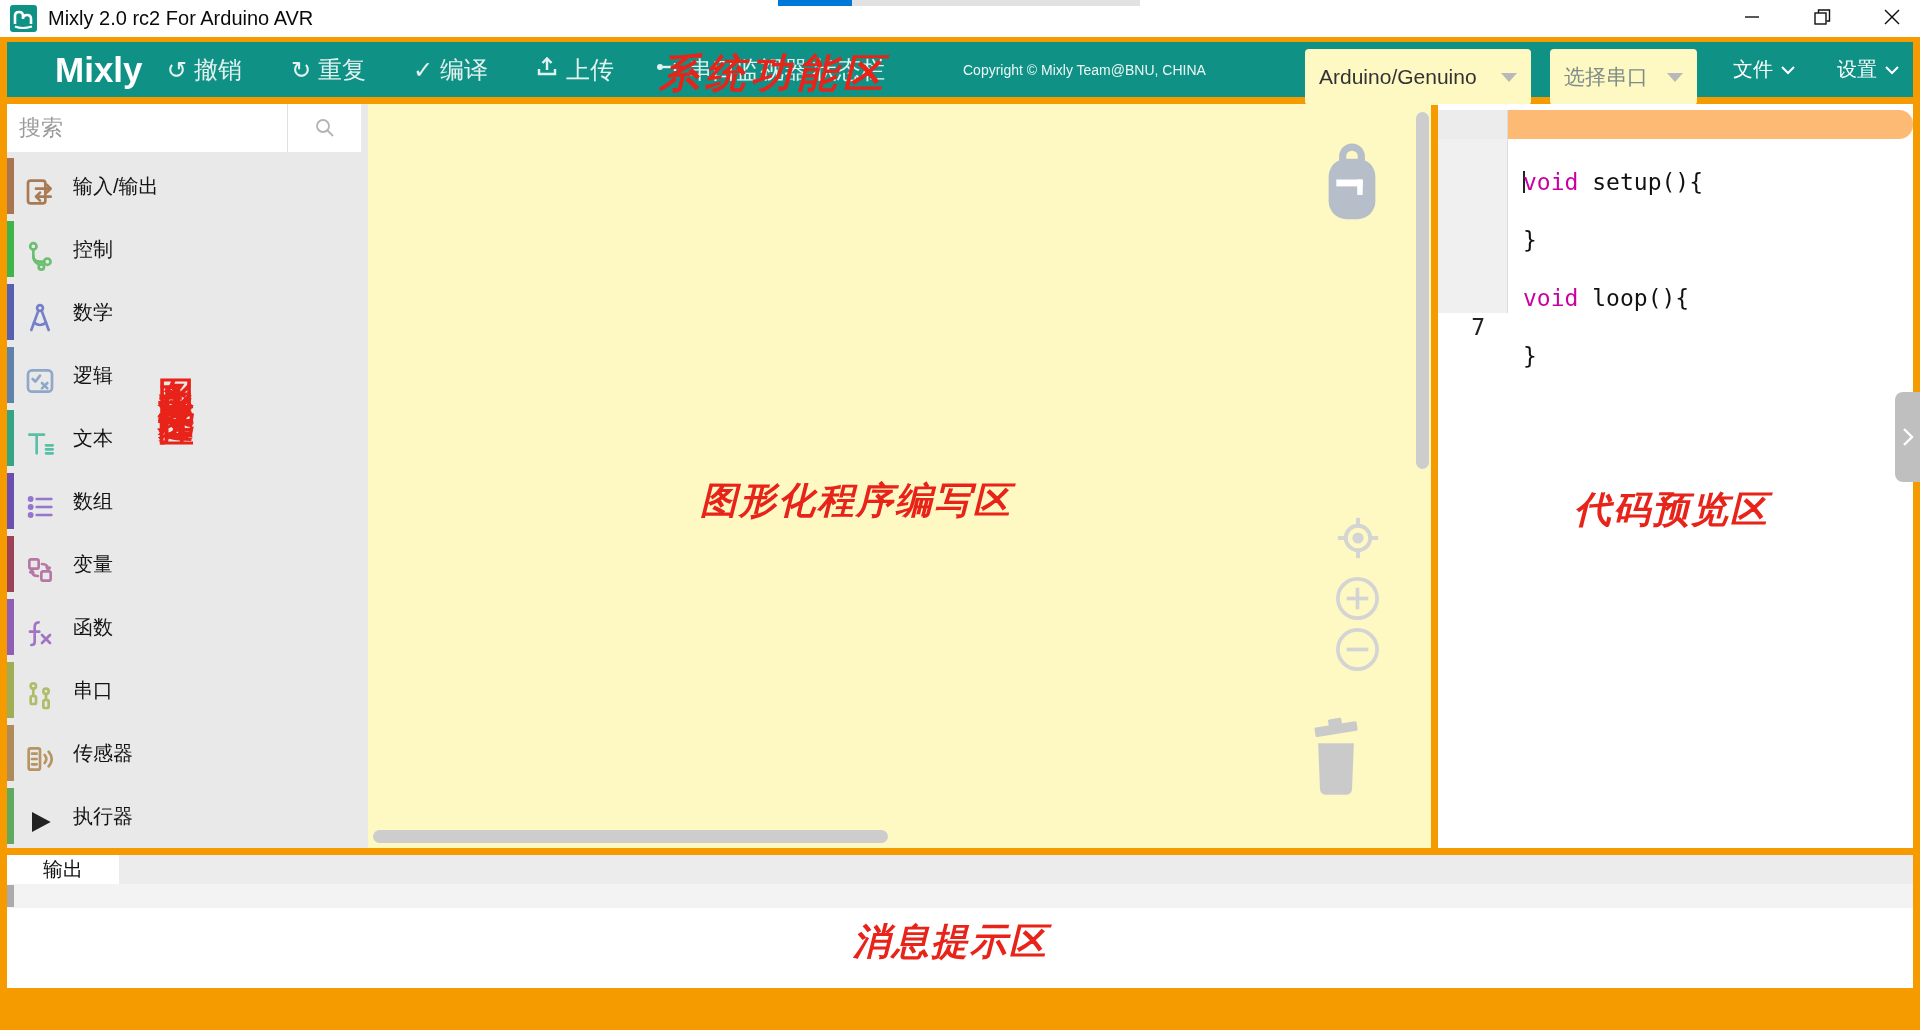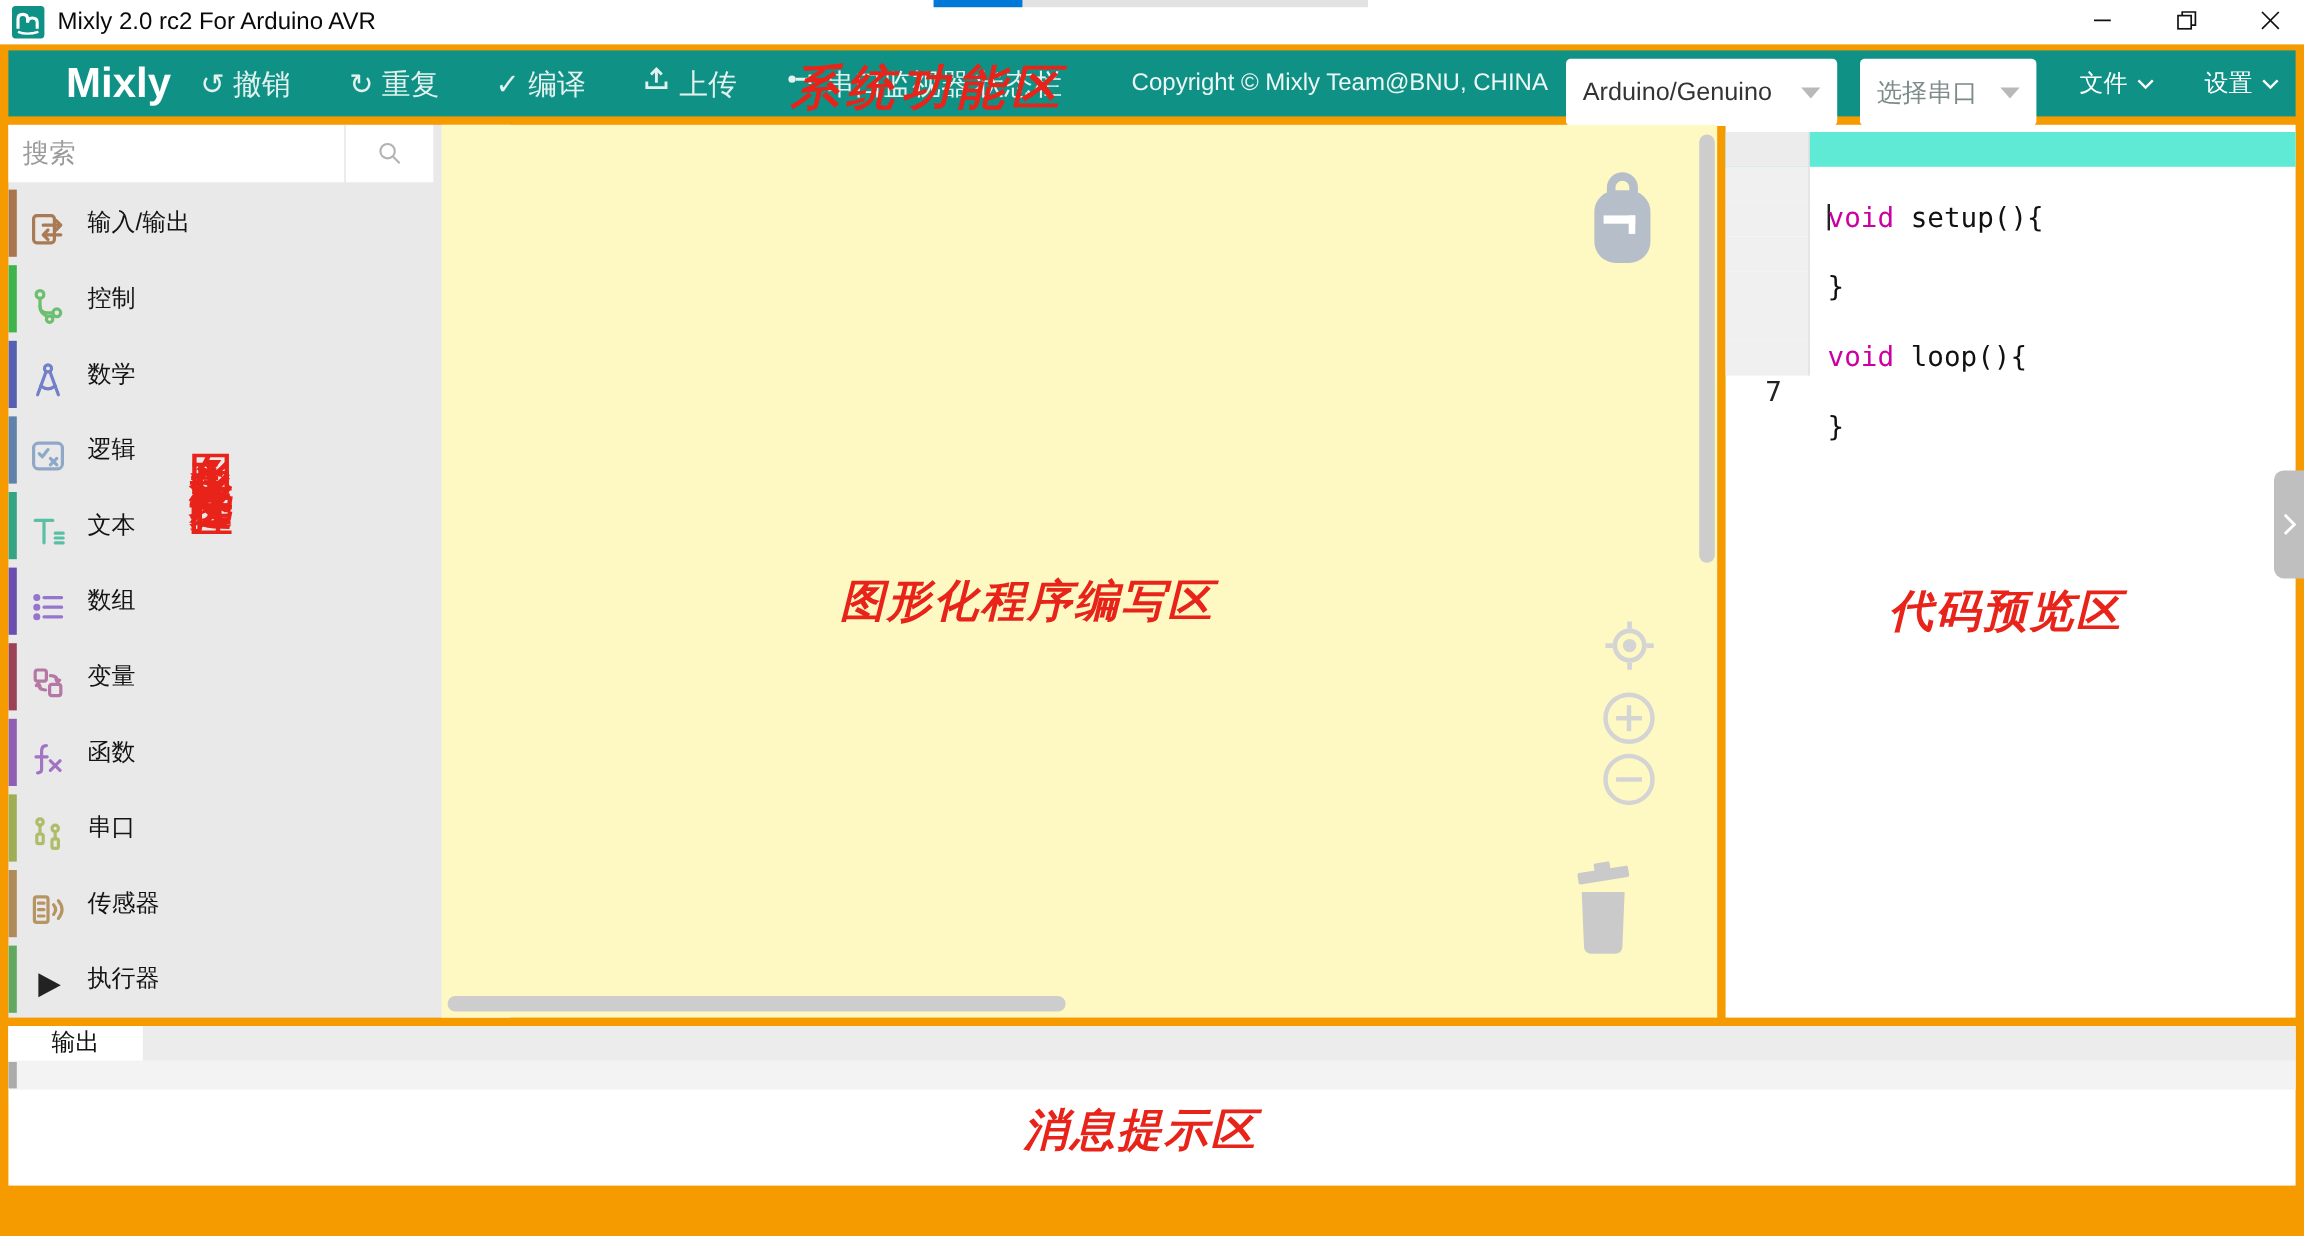--- a/index.html
+++ b/index.html
@@ -19,22 +19,22 @@
   .winbtn.min{left:1729px;} .winbtn.restore{left:1799px;} .winbtn.close{left:1869px;}
 
   
   .frame{position:absolute; left:0; top:37px; width:1920px; height:993px; background:var(--orange);}
 
   
   .toolbar{position:absolute; left:7px; top:42px; width:1906px; height:55px; background:var(--teal); color:#E3F2EF;}
   .tb-item{position:absolute; top:0; height:55px; display:flex; align-items:center; gap:7px; font-size:24px; cursor:default; white-space:nowrap;}
   .tb-brand{font-weight:bold; font-size:35px; color:#fff;}
   .tb-glyph{font-family:"DejaVu Sans",sans-serif; font-size:24px;}
-  .tb-copy{font-size:20px; color:#EDF7F5;}
-  .tb-select{position:absolute; top:7px; height:56px; background:#ffffff; border-radius:4px; display:flex; align-items:center; padding:0 14px; font-size:21px; color:#333;}
+  .tb-copy{font-size:14px; color:#EDF7F5;margin-left:20px;}
+  .tb-select{position:absolute; top:7px; height:56px; background:#fef9c3; border-radius:4px; display:flex; align-items:center; padding:0 14px; font-size:21px; color:#333;}
   .tb-select .arrow{width:0; height:0; border-left:8px solid transparent; border-right:8px solid transparent; border-top:9px solid #B9B9B9; margin-left:auto;}
   .tb-menu{font-size:20px; color:#fff; display:flex; align-items:center; gap:6px;}
 
   
   .sidebar{position:absolute; left:7px; top:104px; width:418px; height:744px; background:#E9E9E9; overflow:hidden;}
   .canvas{position:absolute; left:368px; top:104px; width:1063px; height:744px; background:#fef9c3;}
   .codepanel{position:absolute; left:1438px; top:104px; width:475px; height:744px; background:#fff;}
   .bottompanel{position:absolute; left:7px; top:855px; width:1906px; height:133px; background:#fff;}
 
   
@@ -53,21 +53,21 @@
   .backpack{position:absolute; left:951px; top:38px;}
   .zoom-target{position:absolute; left:969px; top:413px;}
   .zoom-in{position:absolute; left:966px; top:471px;}
   .zoom-out{position:absolute; left:966px; top:522px;}
   .trash{position:absolute; left:936px; top:608px;}
   .v-scroll{position:absolute; left:1048px; top:8px; width:13px; height:357px; border-radius:7px; background:#CDCDCD;}
   .h-scroll{position:absolute; left:5px; top:726px; width:515px; height:13px; border-radius:7px; background:#CDCDCD;}
 
   
   .code-line{position:relative; height:29px; line-height:29px; font-family:"DejaVu Sans Mono","Liberation Mono",monospace; font-size:23px; white-space:pre;}
-  .code-line.active{background:#5eead4;}
+  .code-line.active{background:#fdba74;border-radius:14px;}
   .code-lines{padding-top:6px;}
   .gutter{position:absolute; left:0; top:0; width:70px; height:29px; background:#F0F0F0; border-right:1px solid #DCDCDC; text-align:right; color:#222;}
   .code-line.active .gutter{background:#ECECEC;}
   .lnum{position:absolute; right:22px;}
   .fold{position:absolute; right:4px; font-size:13px; color:#555; cursor:pointer;}
   .ltext{position:absolute; left:85px; color:#111;}
   .kw{}
   .cursor{display:inline-block; width:2px; height:22px; background:#222; vertical-align:-3px; margin-right:-2px;}
   .collapse-tab{position:absolute; left:1895px; top:392px; width:25px; height:90px; background:#BFBFBF; border-radius:8px 0 0 8px; display:flex; align-items:center; justify-content:center; cursor:pointer;}
 

